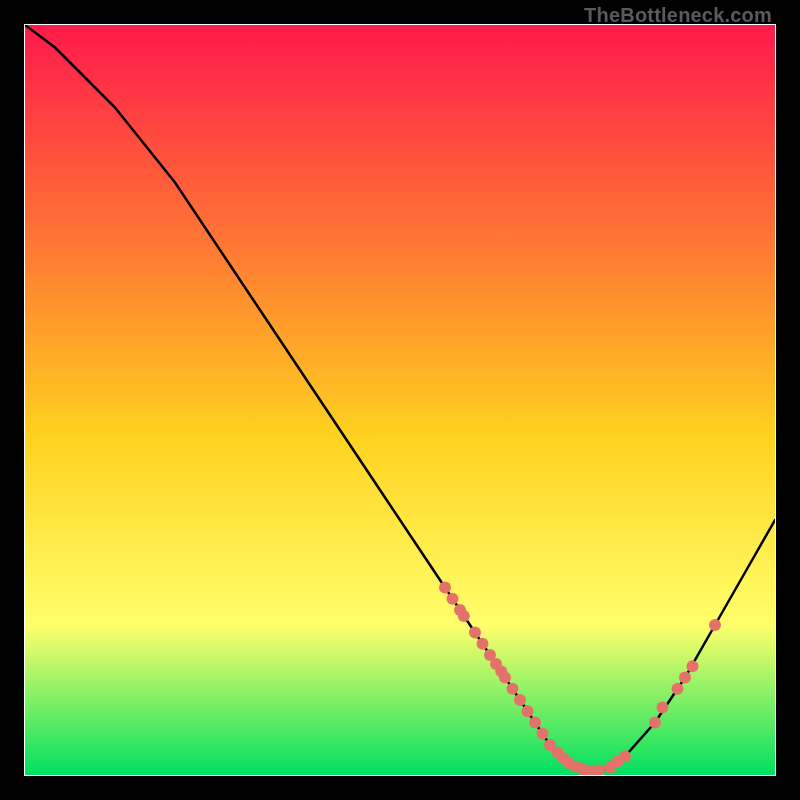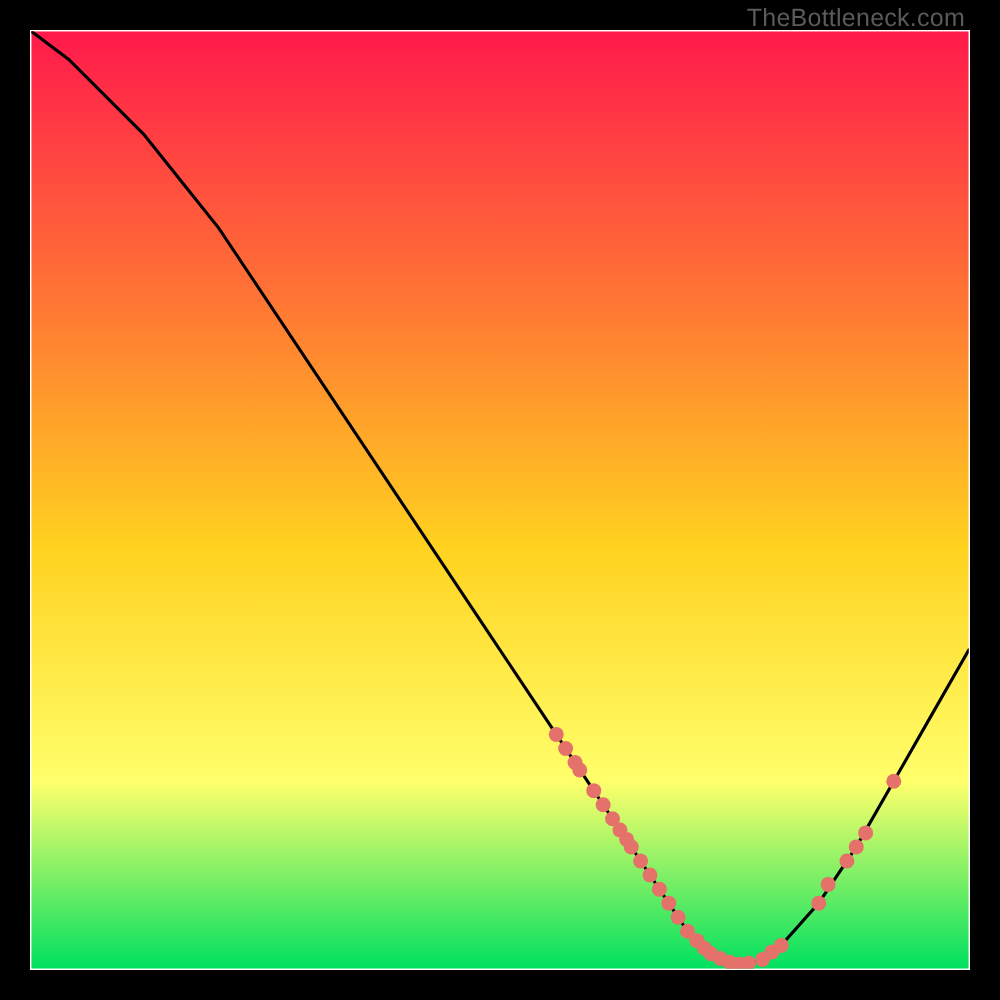--- a/index.html
+++ b/index.html
@@ -25,21 +25,21 @@
     left: 1px;
     top: 1px;
     width: 750px;
     height: 750px;
   }
   .citation {
     position: absolute;
     top: 4px;
     right: 28px;
     font-size: 20px;
-    font-weight: 400;
+    font-weight: 700;
     color: #5b5b5b;
     letter-spacing: 0.2px;
   }
   svg {
     display: block;
   }
 </style>
 </head>
 <body>
 

